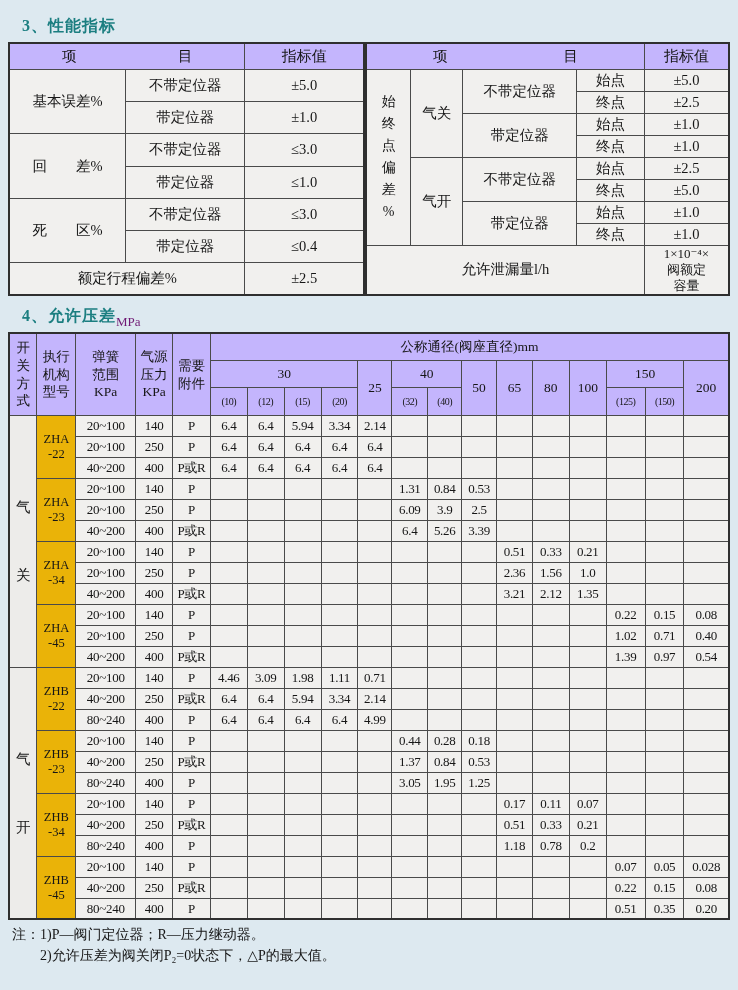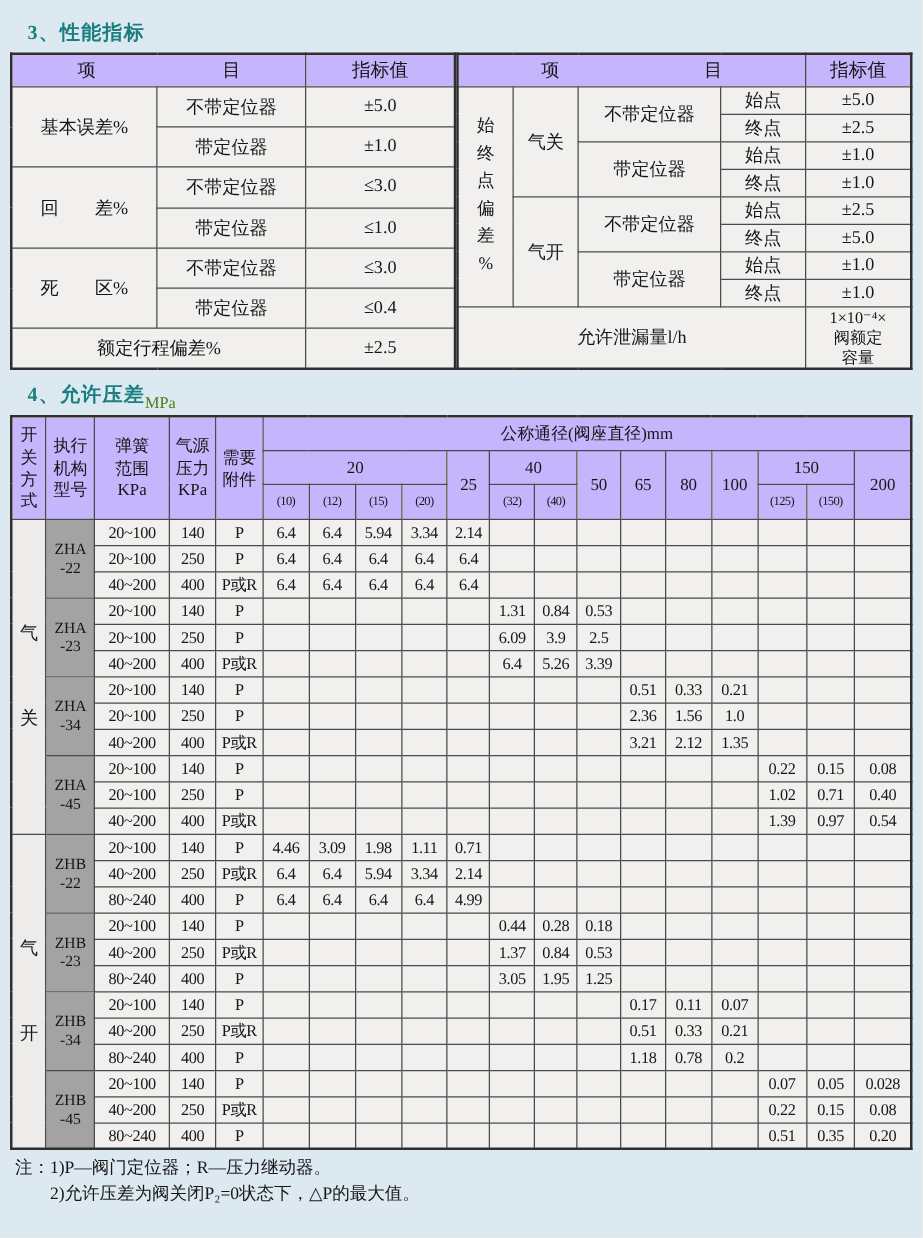--- a/index.html
+++ b/index.html
@@ -12,21 +12,21 @@
   .page { width: 738px; height: 990px; padding: 6px 8px 0 8px; overflow: hidden; }
 
   .sec-title {
     color: #1b7e80;
     font-weight: bold;
     font-size: 16px;
     letter-spacing: 1px;
     margin: 10px 0 5px 14px;
   }
   .title-row { display: flex; align-items: flex-end; }
-  .unit-label { font-size: 13px; margin: 0 22px 2px 0; color: #4d7c0f; }
+  .unit-label { font-size: 13px; margin: 0 22px 2px 0; color: #701a75; }
 
   table {
     border-collapse: collapse;
     table-layout: fixed;
     background: #f1f0ee;
     border: 2px solid #2f2f2f;
   }
   th, td {
     border: 1px solid #4a4a4a;
     text-align: center;
@@ -52,21 +52,21 @@
 
   
   .t2 { font-size: 13.5px; }
   .t2 thead th { line-height: 1.32; font-size: 13.5px; }
   .t2 thead .ph1 { height: 27px; }
   .t2 thead .ph2 { height: 27px; }
   .t2 thead .ph3 { height: 28px; }
   .t2 thead .sub { font-size: 10px; letter-spacing: -0.5px; }
   .t2 tbody tr { height: 21px; }
   .t2 tbody th.dir { line-height: 68px; font-size: 14.5px; background: #edecea; }
-  .t2 tbody th.model { font-size: 12.5px; line-height: 1.15; background: #a3a3a3; }
+  .t2 tbody th.model { font-size: 12.5px; line-height: 1.15; background: #eab308; }
   .t2 tbody td { font-size: 13px; letter-spacing: -0.3px; }
 
   
   .notes { display: flex; font-size: 14px; margin: 5px 0 0 4px; line-height: 1.45; }
   .notes .note-label { flex: 0 0 auto; }
   .notes .note-lines { flex: 1; }
 </style>
 </head>
 <body>
 
@@ -228,21 +228,21 @@
 范围
 KPa</th>
         <th rowspan="3">气源
 压力
 KPa</th>
         <th rowspan="3">需要
 附件</th>
         <th colspan="14">公称通径(阀座直径)mm</th>
       </tr>
       <tr class="ph2">
-        <th colspan="4">20</th>
+        <th colspan="4">30</th>
         <th rowspan="2">25</th>
         <th colspan="2">40</th>
         <th rowspan="2">50</th>
         <th rowspan="2">65</th>
         <th rowspan="2">80</th>
         <th rowspan="2">100</th>
         <th colspan="2">150</th>
         <th rowspan="2">200</th>
       </tr>
       <tr class="ph3">

